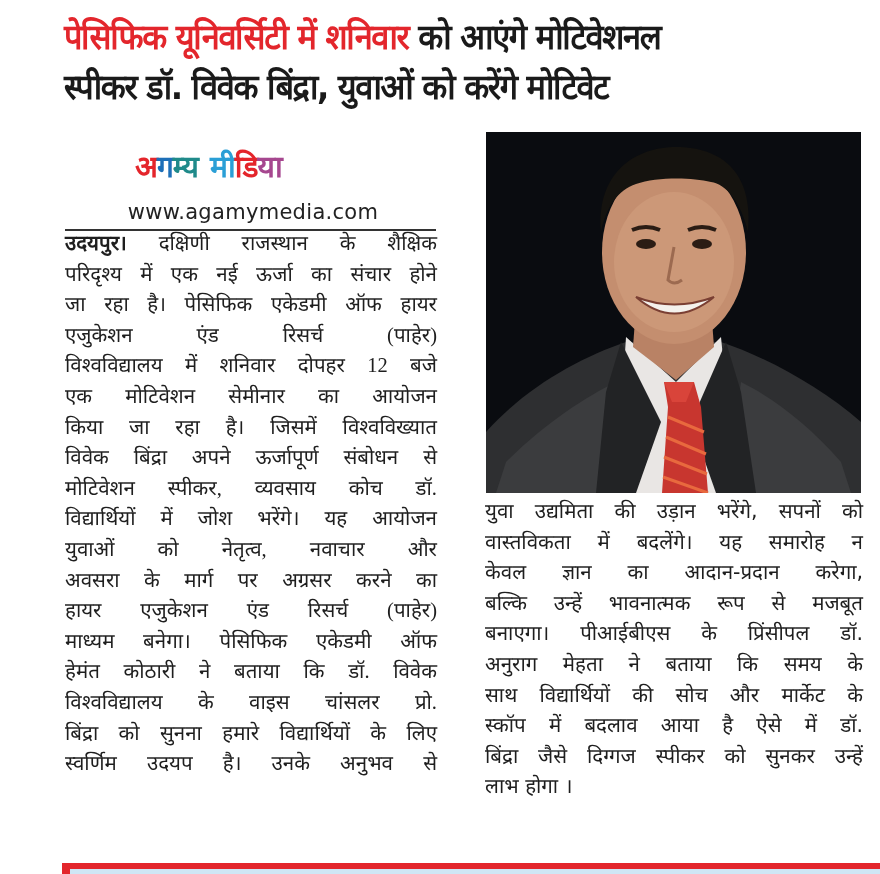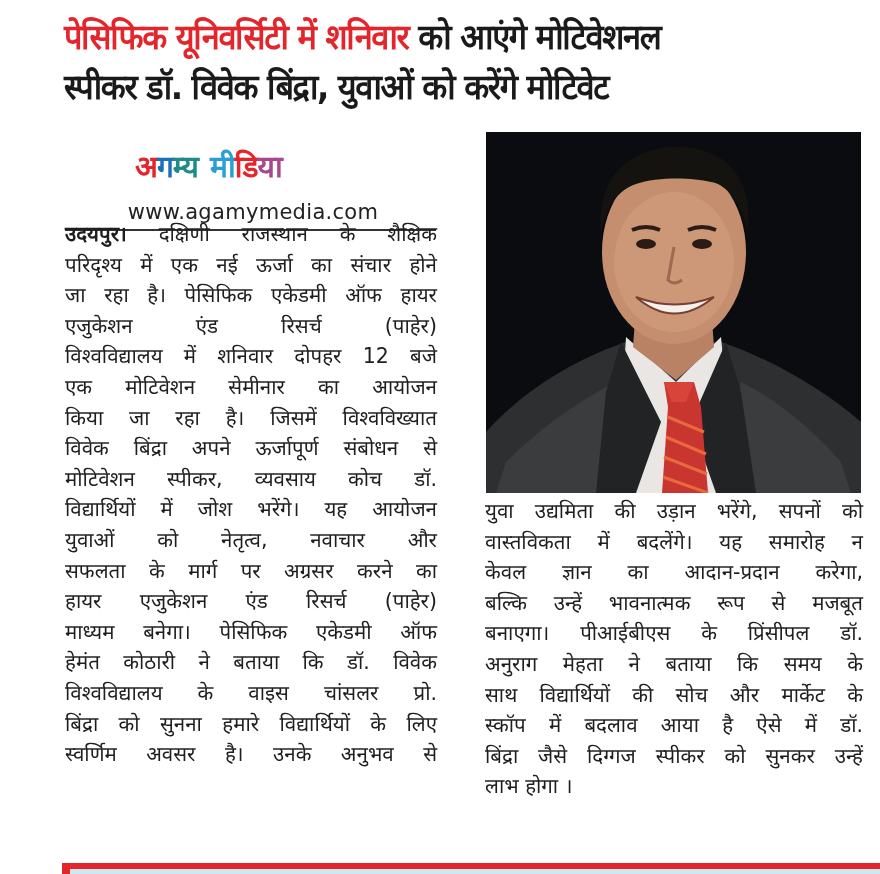--- a/index.html
+++ b/index.html
@@ -41,21 +41,21 @@
     }
 
     .col {
       position: absolute;
       font-family: "DejaVu Sans", sans-serif;
       font-size: 20.5px; line-height: 30.6px; color: #1e1e1e;
       text-align: justify; text-align-last: justify;
     }
     .col .ln { display: block; white-space: nowrap; text-align-last: justify; text-align: justify; }
     .col .ln.last { text-align-last: left; }
-    .col-left { left: 65px; top: 219px; width: 372px; }
+    .col-left { left: 65px; top: 228px; width: 372px; font-family: Liberation Serif, serif; }
     .col-right { left: 485px; top: 496px; width: 378px; }
     .dateline { font-weight: bold; }
 
     .photo {
       position: absolute; left: 486px; top: 132px; width: 375px; height: 361px;
       background: #0a0c10; overflow: hidden;
     }
     .photo svg { display: block; }
 
     .bottom-bar {
@@ -87,27 +87,27 @@
   <span class="ln">परिदृश्य में एक नई ऊर्जा का संचार होने</span>
   <span class="ln">जा रहा है। पेसिफिक एकेडमी ऑफ हायर</span>
   <span class="ln">एजुकेशन एंड रिसर्च (पाहेर)</span>
   <span class="ln">विश्वविद्यालय में शनिवार दोपहर 12 बजे</span>
   <span class="ln">एक मोटिवेशन सेमीनार का आयोजन</span>
   <span class="ln">किया जा रहा है। जिसमें विश्वविख्यात</span>
   <span class="ln">विवेक बिंद्रा अपने ऊर्जापूर्ण संबोधन से</span>
   <span class="ln">मोटिवेशन स्पीकर, व्यवसाय कोच डॉ.</span>
   <span class="ln">विद्यार्थियों में जोश भरेंगे। यह आयोजन</span>
   <span class="ln">युवाओं को नेतृत्व, नवाचार और</span>
-  <span class="ln">सफलता के मार्ग पर अग्रसर करने का</span>
+  <span class="ln">अवसरा के मार्ग पर अग्रसर करने का</span>
   <span class="ln">हायर एजुकेशन एंड रिसर्च (पाहेर)</span>
   <span class="ln">माध्यम बनेगा। पेसिफिक एकेडमी ऑफ</span>
   <span class="ln">हेमंत कोठारी ने बताया कि डॉ. विवेक</span>
   <span class="ln">विश्वविद्यालय के वाइस चांसलर प्रो.</span>
   <span class="ln">बिंद्रा को सुनना हमारे विद्यार्थियों के लिए</span>
-  <span class="ln">स्वर्णिम अवसर है। उनके अनुभव से</span>
+  <span class="ln">स्वर्णिम उदयप है। उनके अनुभव से</span>
 </div>
 
 <div class="photo">
   <svg width="375" height="361" viewBox="0 0 375 361">
     <rect width="375" height="361" fill="#0a0c10"></rect>
 
     <path d="M0 300 C40 255 95 225 140 210 L235 210 C280 225 335 255 375 290 L375 361 L0 361 Z" fill="#2e2f31"></path>
     <path d="M20 330 C60 290 100 265 130 250 L150 361 L10 361 Z" fill="#3b3c3e"></path>
     <path d="M355 330 C320 290 285 265 255 250 L240 361 L365 361 Z" fill="#3b3c3e"></path>
 

